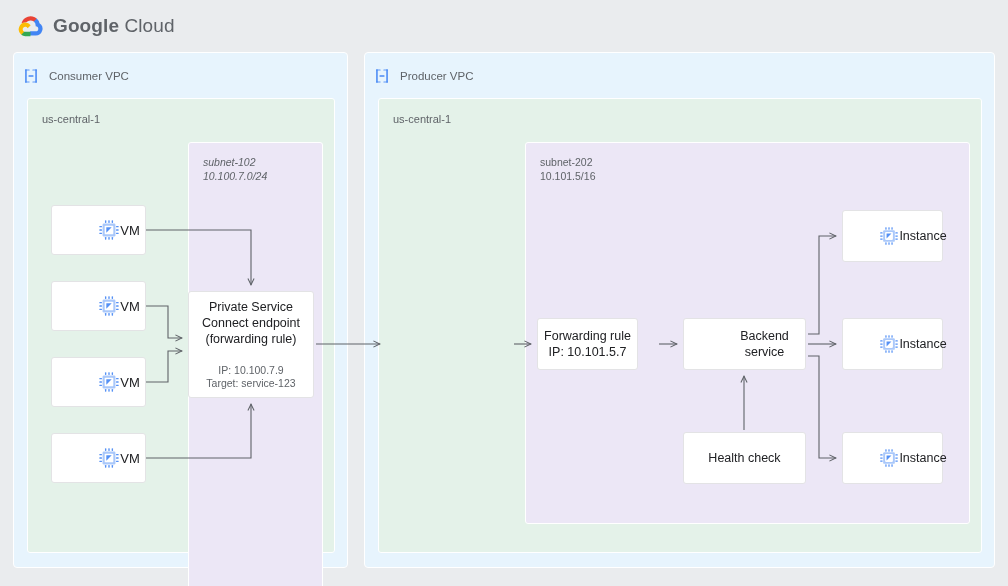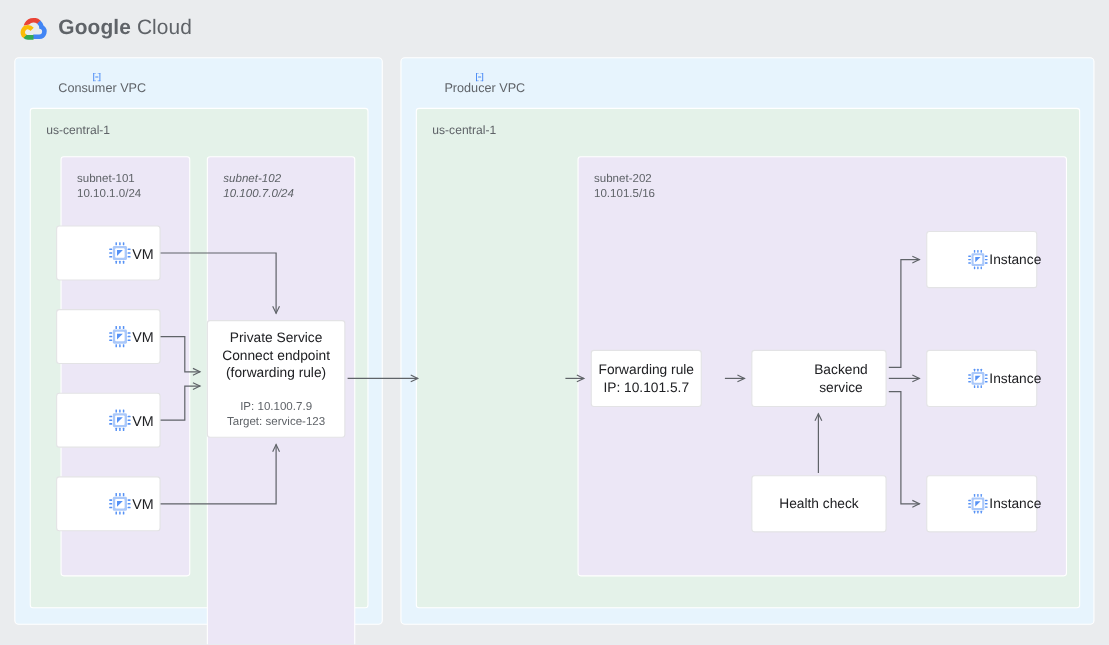--- a/index.html
+++ b/index.html
@@ -38,26 +38,25 @@
   
   .vpc {
     position: absolute;
     background: #e7f4fd;
     border-radius: 4px;
     border: 1px solid #ffffff;
     box-sizing: border-box;
   }
   .vpc-head {
     position: absolute;
-    left: 30px;
+    left: 8px;
     top: 12px;
     display: flex;
     align-items: center;
     height: 22px;
-    flex-direction: column;
   }
   .vpc-label {
     font-size: 11.5px;
     color: #5f6368;
     margin-left: 9px;
     white-space: nowrap;
   }
   .region {
     position: absolute;
     background: #e4f2e9;
@@ -209,24 +208,20 @@
           <rect x="13.8" y="18.9" width="6" height="2.1" rx=".6" opacity=".55"></rect>
           <rect x="8.6" y="11" width="6.8" height="2" rx=".6" opacity=".95"></rect>
         </g>
       </svg>
       <span class="vpc-label">Consumer VPC</span>
     </div>
 
     <div class="region" style="left:13px; top:45px; width:308px; height:455px;">
       <span class="region-label">us-central-1</span>
 
-      <div class="subnet" style="left:27px; top:43px; width:118px; height:382px;">
-        <span class="subnet-label">subnet-101
-10.10.1.0/24</span>
-      </div>
 
       <div class="subnet" style="left:160px; top:43px; width:135px; height:462px;font-style:italic;">
         <span class="subnet-label">subnet-102
 10.100.7.0/24</span>
       </div>
     </div>
   </div>
 
   <div class="card" style="left:51px; top:205px; width:95px; height:50px;">
     <div class="node-row">

